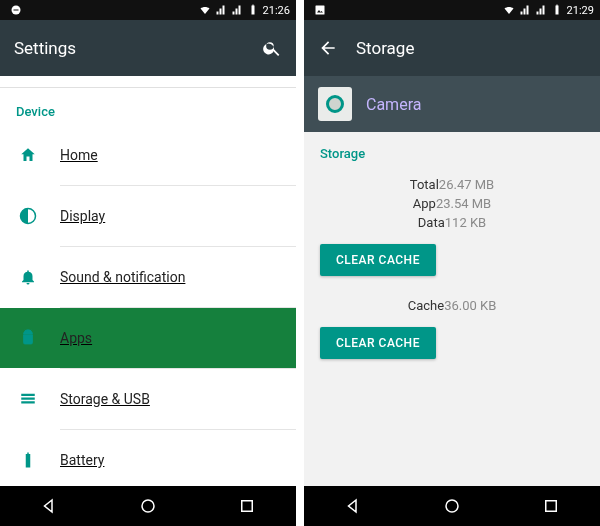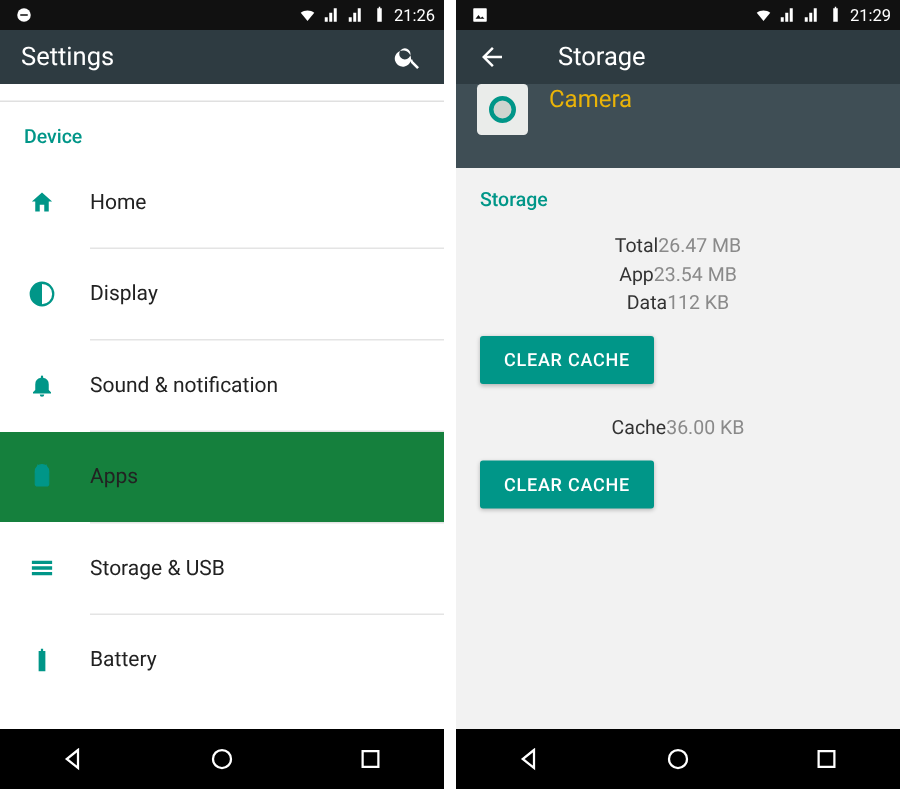--- a/index.html
+++ b/index.html
@@ -14,29 +14,29 @@
 
   .statusbar {
     height: 20px; background: #111; color: #fff;
     display: flex; align-items: center; justify-content: flex-end;
     padding: 0 6px; font-size: 11px; gap: 4px;
   }
   .statusbar .left-ico { margin-right: auto; display: flex; gap: 4px; padding-left: 4px; }
   .statusbar svg { width: 12px; height: 12px; fill: #fff; display: block; }
 
   .appbar {
-    height: 36px; background: #2e3b41; color: #fff;
-    display: flex; align-items: center; padding: 0 14px; gap: 34px;
+    height: 56px; background: #2e3b41; color: #fff;
+    display: flex; align-items: center; padding: 0 14px; gap: 18px;
   }
   .appbar-title { font-size: 17px; font-weight: 400; flex: 1; }
   .appbar svg { width: 20px; height: 20px; fill: #fff; display: block; }
 
   .subheader {
-    background: #3f4e55; color: #eab308; height: 56px;
-    display: flex; align-items: flex-start; padding: 0 14px; gap: 14px;
+    background: #3f4e55; color: #c4b5fd; height: 56px;
+    display: flex; align-items: center; padding: 0 14px; gap: 14px;
   }
   .subheader .app-icon {
     width: 34px; height: 34px; background: #eaecea; border-radius: 3px;
     display: flex; align-items: center; justify-content: center;
   }
   .subheader .app-icon .lens {
     width: 18px; height: 18px; border-radius: 50%;
     border: 3px solid #009688; background: #cfd4cf;
   }
   .subheader-title { font-size: 16px; }
@@ -44,21 +44,21 @@
   .content { flex: 1; overflow: hidden; position: relative; }
   .content.bg-light { background: #f2f2f2; }
 
   .section-title {
     color: #009688; font-size: 13px; font-weight: 500;
     padding: 14px 16px 6px;
   }
 
   .list-row {
     display: flex; align-items: center; gap: 22px;
-    padding: 0 18px; height: 60px;
+    padding: 0 18px; height: 60px; text-decoration: underline;
   }
   .list-row.selected { background: #15803d; }
   .list-row .ico { width: 20px; display: flex; justify-content: center; }
   .list-row .ico svg { width: 18px; height: 18px; fill: #009688; display: block; }
   .list-row .label { font-size: 14px; color: #222; }
   .hr { height: 1px; background: #e4e4e4; margin-left: 60px; }
   .top-gap { height: 12px; border-bottom: 1px solid #e0e0e0; margin-bottom: 2px; }
 
   .storage-block { padding: 8px 16px 0; }
   .kv { display: flex; justify-content: center; font-size: 13px; color: #333; padding: 2px 0; }

